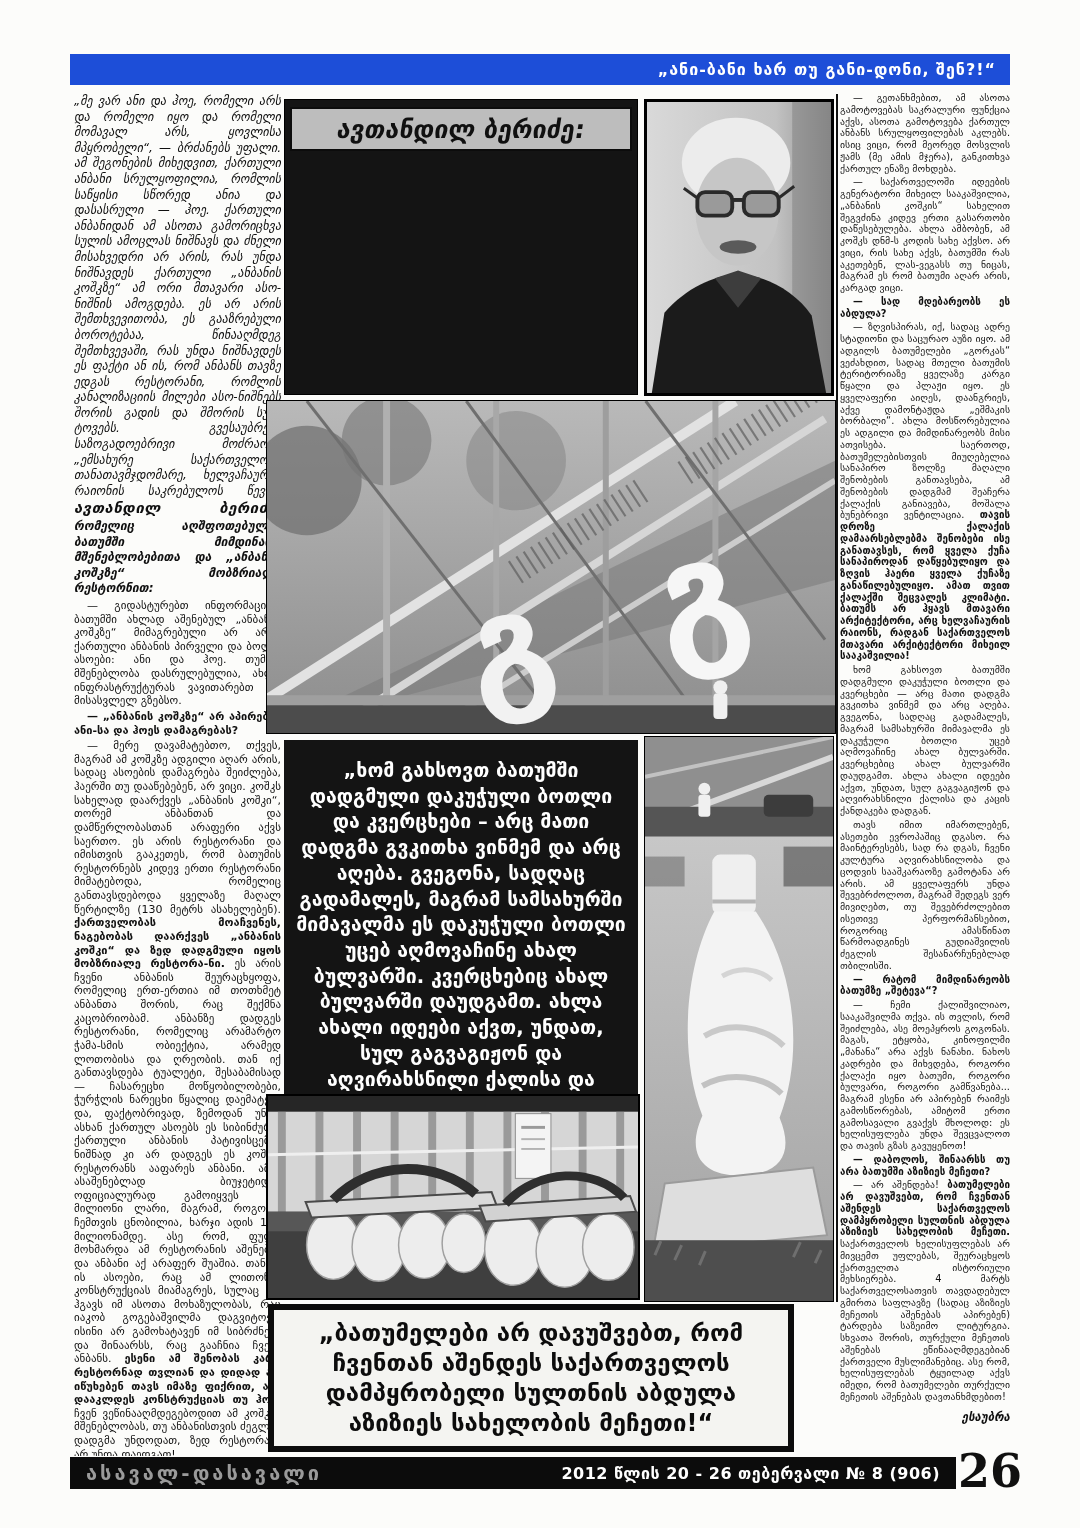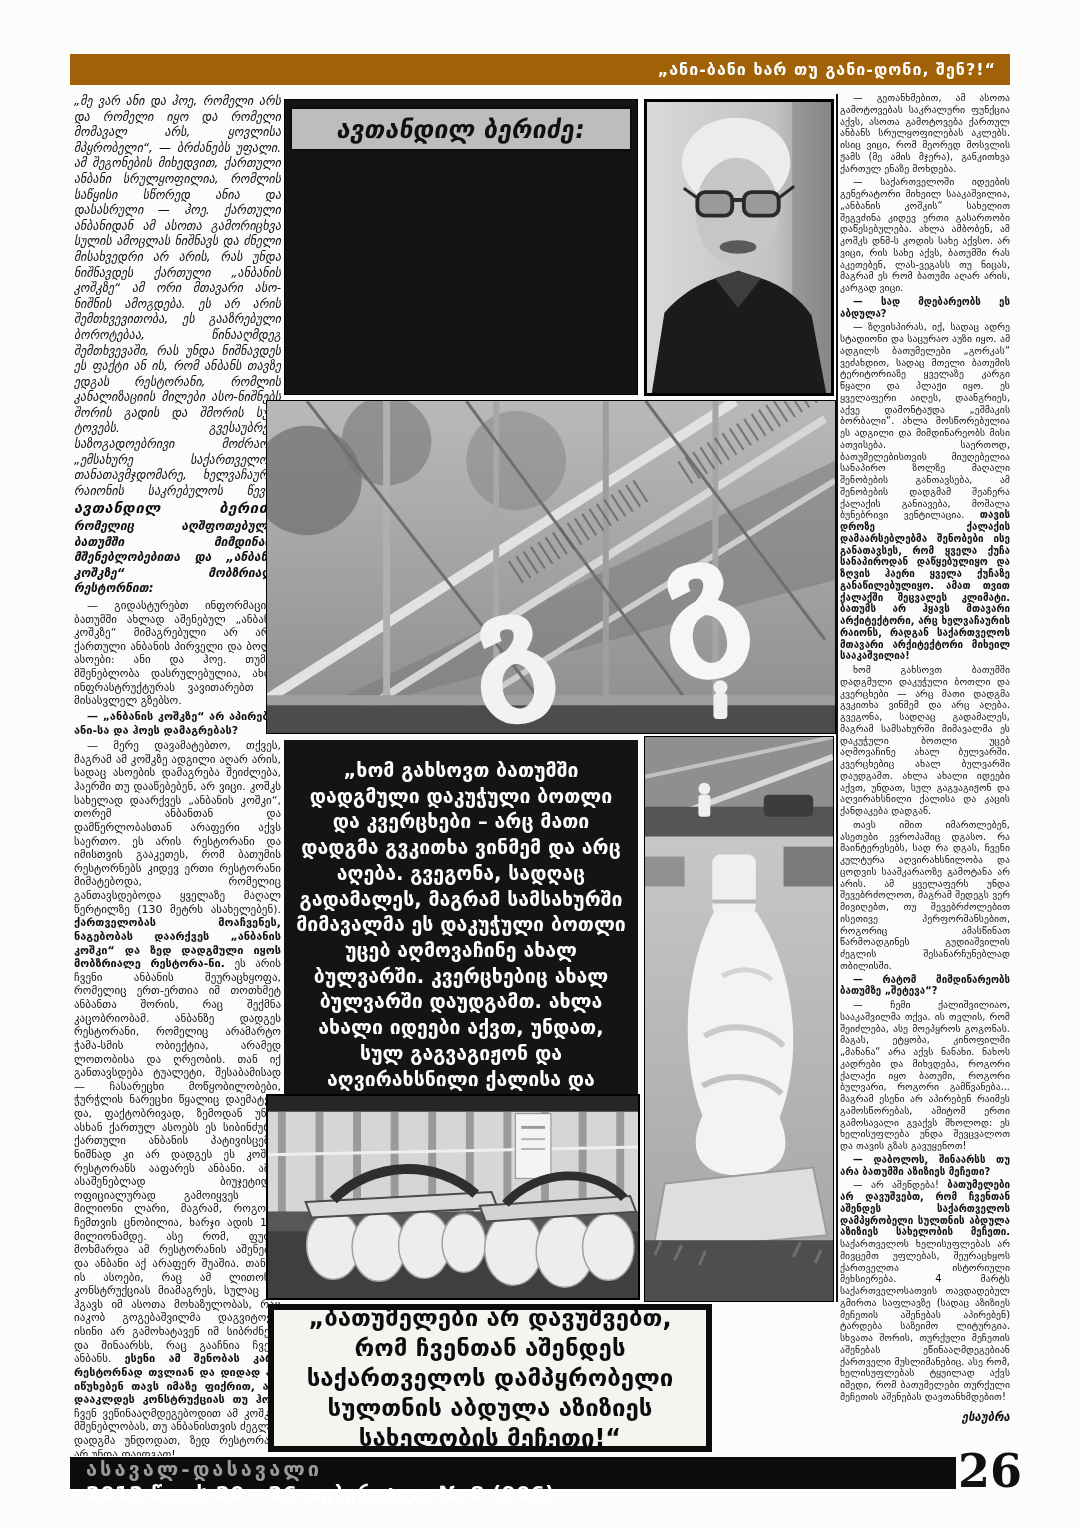--- a/index.html
+++ b/index.html
@@ -1,19 +1,19 @@
 <!DOCTYPE html>
 <html><head>
 <meta charset="utf-8">
 <style>
   html,body{margin:0;padding:0;background:#e9e9e6;}
   .page{position:relative;width:1080px;height:1528px;margin:0 auto;background:#fcfcfa;
         font-family:"DejaVu Sans",sans-serif;color:#101010;overflow:hidden;}
   
-  .slogan-bar{position:absolute;left:70px;top:54px;width:940px;height:31px;background:#a16207;
+  .slogan-bar{position:absolute;left:70px;top:54px;width:940px;height:31px;background:#1d4ed8;
               display:flex;align-items:center;justify-content:flex-end;padding-right:14px;box-sizing:border-box;}
   .slogan-bar span{color:#ffffff;font-weight:bold;font-size:16px;letter-spacing:1px;}
   
   .col{position:absolute;overflow:hidden;text-align:justify;}
   .col-left{left:74px;top:94px;width:207px;height:1362px;font-size:11px;line-height:1.24;}
   .col-right{left:840px;top:92px;width:170px;height:1360px;font-size:9.8px;line-height:1.2;}
   .para{margin:0 0 2px 0;}
   .para.body{text-indent:13px;}
   .para.q{font-weight:bold;text-indent:13px;}
   .para.intro{font-style:italic;font-size:12px;line-height:1.3;}
@@ -32,29 +32,29 @@
   .photo{position:absolute;box-sizing:border-box;border:2px solid #000;background:#b5b5b5;overflow:hidden;}
   .photo svg{display:block;width:100%;height:100%;}
   .photo-portrait{left:644px;top:99px;width:190px;height:297px;border-width:3px;}
   .photo-tower{left:266px;top:400px;width:570px;height:334px;border-width:1px;}
   .photo-bottle{left:644px;top:736px;width:190px;height:566px;border-width:1px;}
   .photo-eggs{left:266px;top:1094px;width:374px;height:206px;border-width:2px;}
   
   .pullquote-mid{position:absolute;left:284px;top:740px;width:354px;height:396px;background:#141414;color:#fff;
                  font-weight:bold;font-size:19.5px;line-height:1.32;text-align:center;
                  display:flex;align-items:center;justify-content:center;padding:10px 12px;box-sizing:border-box;}
-  .pullquote-bottom{position:absolute;left:268px;top:1304px;width:444px;height:148px;background:#f4f4f1;
+  .pullquote-bottom{position:absolute;left:268px;top:1304px;width:526px;height:148px;background:#f4f4f1;
                     border:6px solid #0c0c0c;box-sizing:border-box;color:#0c0c0c;font-weight:bold;font-size:24px;
                     line-height:1.25;text-align:center;display:flex;align-items:center;justify-content:center;padding:4px 12px;}
   .vrule{position:absolute;left:836px;top:94px;width:2px;height:1208px;background:#111;}
   
   .footer-bar{position:absolute;left:70px;top:1457px;width:886px;height:32px;background:#0c0c0c;
-              display:flex;align-items:flex-start;justify-content:space-between;padding:0 16px;box-sizing:border-box;flex-direction:column;}
+              display:flex;align-items:center;justify-content:space-between;padding:0 16px;box-sizing:border-box;}
   .paper-name{color:#9a9a9a;font-weight:bold;font-size:20px;letter-spacing:3px;}
-  .footer-date{color:#ffffff;font-weight:bold;font-size:20px;letter-spacing:.5px;}
+  .footer-date{color:#ffffff;font-weight:bold;font-size:16px;letter-spacing:.5px;}
   .page-number{position:absolute;left:958px;top:1444px;font-family:"DejaVu Serif",serif;
                font-size:46px;font-weight:bold;color:#101010;}
 </style>
 </head>
 <body>
 
 <div class="page">
 
   <div class="slogan-bar">
     <span>„ანი-ბანი ხარ თუ განი-დონი, შენ?!“</span>

